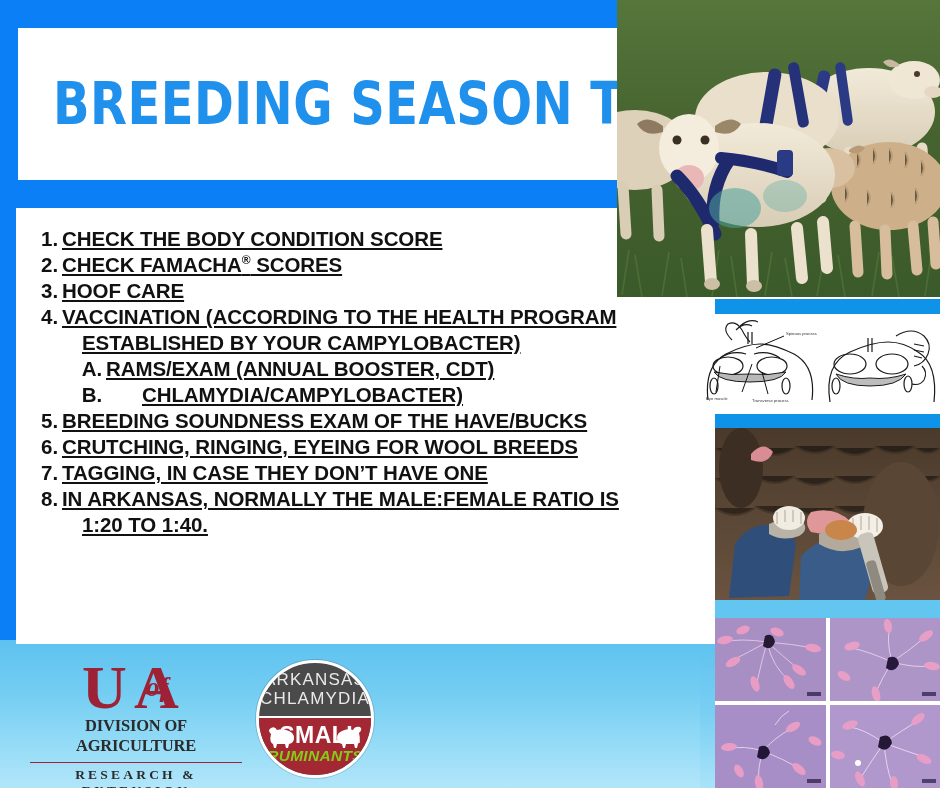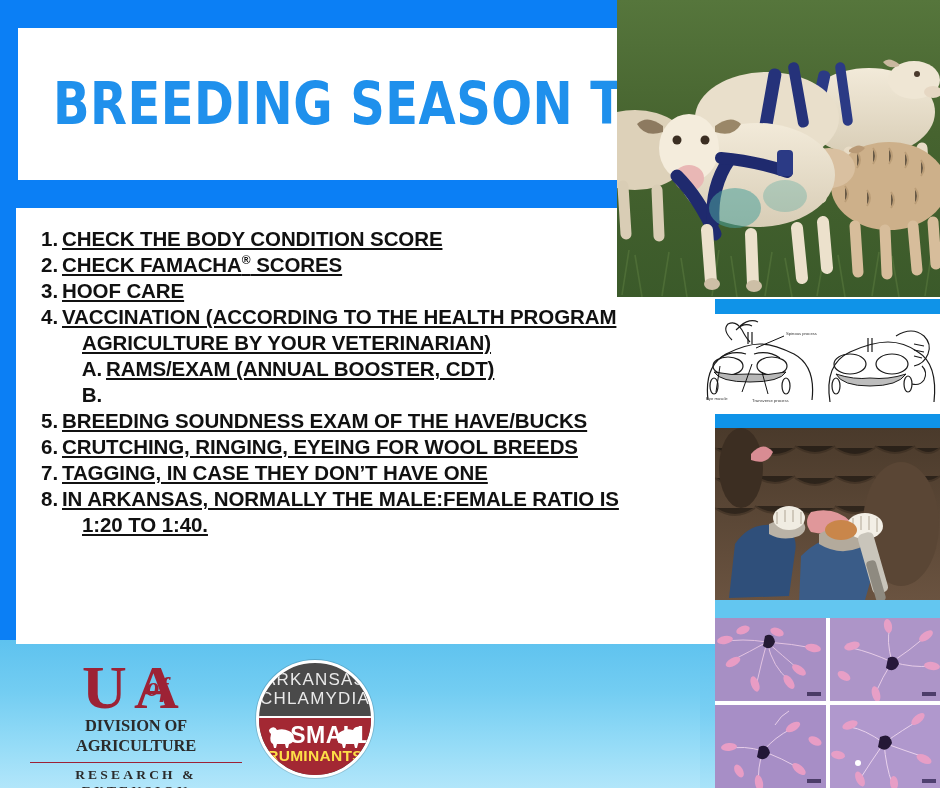--- a/index.html
+++ b/index.html
@@ -115,26 +115,26 @@
   .badge .top{
     position:absolute;left:0;top:0;width:100%;height:47%;
     display:flex;flex-direction:column;align-items:center;justify-content:center;
     color:#e9e9e9;font-size:17px;font-weight:normal;letter-spacing:1.2px;line-height:1.15;
   }
   .badge .bot{
     position:absolute;left:0;top:47%;width:100%;height:53%;background:#a32833;
     border-top:2px solid #ffffff;
   }
   .badge .small{
-    position:absolute;left:16px;top:6px;width:100%;text-align:center;color:#ffffff;
+    position:absolute;left:5px;top:6px;width:100%;text-align:center;color:#ffffff;
     font-weight:bold;font-size:23px;letter-spacing:0.5px;line-height:1;
   }
   .badge .rum{
-    position:absolute;left:0;top:30px;width:100%;text-align:center;color:#fde047;
-    font-weight:bold;font-size:15.5px;letter-spacing:0.3px;line-height:1;
+    position:absolute;left:0;top:30px;width:100%;text-align:center;color:#84cc16;
+    font-weight:bold;font-size:15.5px;letter-spacing:0.3px;line-height:1;font-style:italic;
   }
   .badge .sheep-sil,.badge .goat-sil{position:absolute;top:8px;}
   .badge .sheep-sil{left:6px;}
   .badge .goat-sil{right:6px;}
 </style>
 </head>
 <body>
 
 <div class="poster">
 
@@ -162,32 +162,33 @@
 
       <li class="li lvl1">
         <span class="marker">3.</span>
         <span class="body"><span>HOOF CARE</span></span>
       </li>
 
       <li class="li lvl1">
         <span class="marker">4.</span>
         <span class="body">
           <span>VACCINATION (ACCORDING TO THE HEALTH PROGRAM</span>
-          <span class="cont">AGRICULTURE BY YOUR VETERINARIAN)</span>
+          <span class="cont">ESTABLISHED BY YOUR CAMPYLOBACTER)</span>
         </span>
       </li>
 
       <li class="li lvl2">
         <span class="marker">A.</span>
         <span class="body"><span>RAMS/EXAM (ANNUAL BOOSTER, CDT)</span></span>
       </li>
 
       <li class="li lvl2">
         <span class="marker">B.</span>
         <span class="body">
+          <span class="cont2">CHLAMYDIA/CAMPYLOBACTER)</span>
         </span>
       </li>
 
       <li class="li lvl1">
         <span class="marker">5.</span>
         <span class="body"><span>BREEDING SOUNDNESS EXAM OF THE HAVE/BUCKS</span></span>
       </li>
 
       <li class="li lvl1">
         <span class="marker">6.</span>

